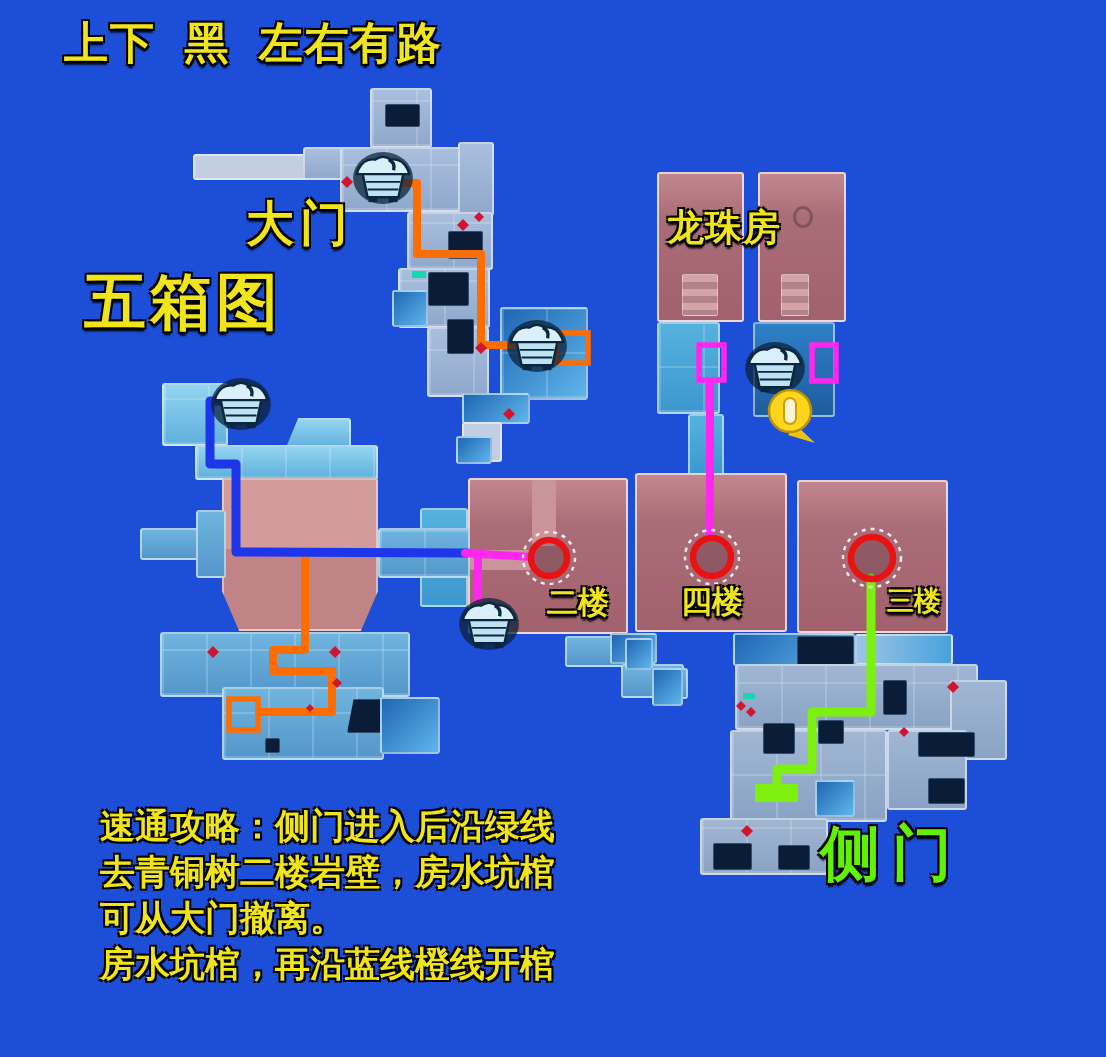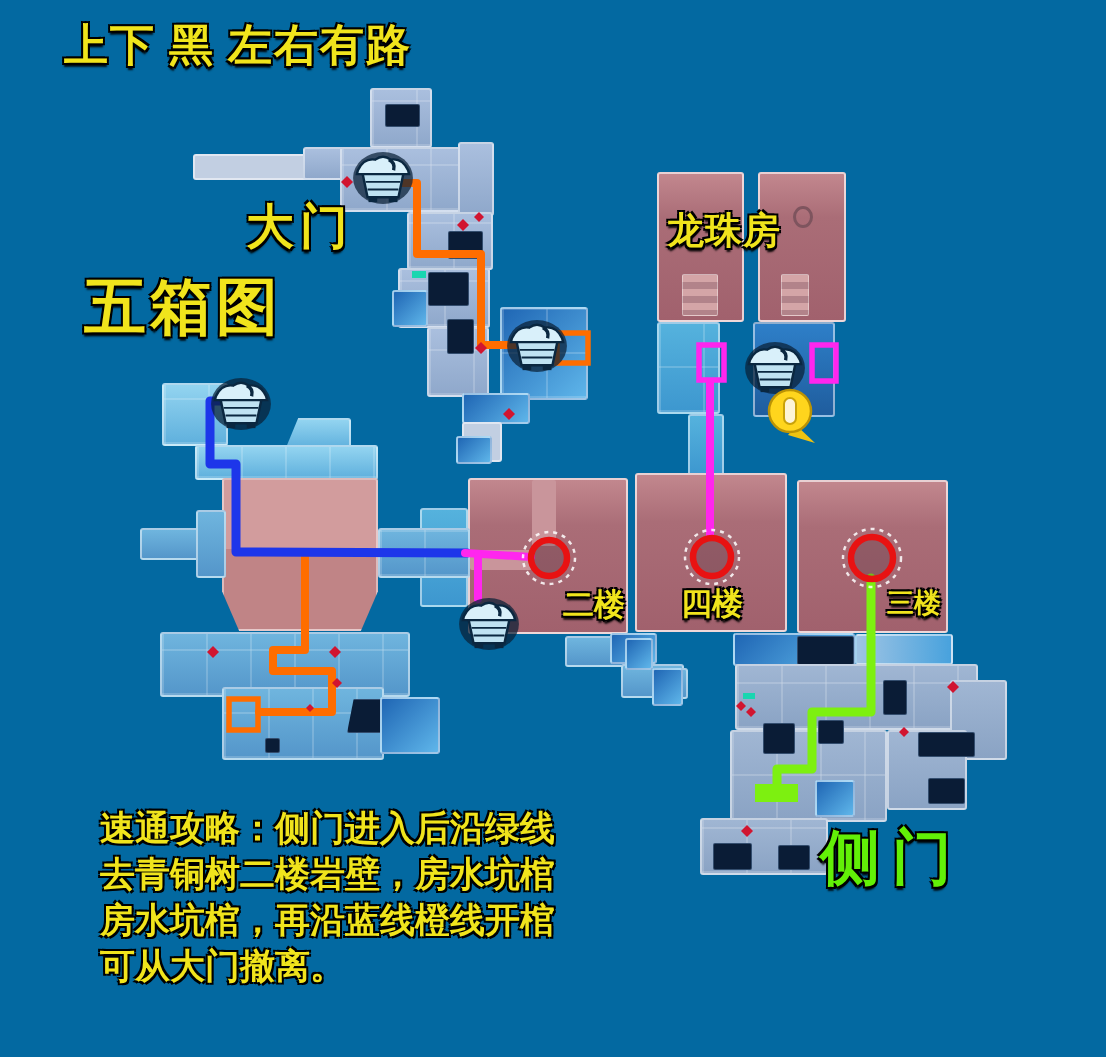--- a/index.html
+++ b/index.html
@@ -1,22 +1,22 @@
 <!DOCTYPE html>
 <html style="--text_yellow: #f0e41c; --text_green: #62f007; --route_orange: #ff6d00; --route_blue: #1d36ea; --route_magenta: #ff26ee; --route_green: #7df010; --marker_red: #e81212; --coin_yellow: #ffd51d;"><head>
 <meta charset="utf-8">
 <style>
   :root{
     --text_yellow:#f0e41c; --text_green:#62f007;
     --route_orange:#ff6d00; --route_blue:#1d36ea; --route_magenta:#ff26ee;
     --route_green:#7df010; --marker_red:#e81212; --coin_yellow:#ffd51d;
   }
   html,body{margin:0;padding:0;background:#000;}
-  #stage{position:relative;width:1106px;height:1057px;background:#0369a1;overflow:hidden;
-         font-family:Liberation Serif, serif;}
+  #stage{position:relative;width:1106px;height:1057px;background:#1d4ed8;overflow:hidden;
+         font-family:Liberation Mono, monospace;}
   
   .rm{position:absolute;box-sizing:border-box;border:2px solid rgba(255,255,255,.5);border-radius:3px;}
   .gb {background:linear-gradient(180deg,#aabfde,#8fa8cb);}
   .gbl{background:#c2cfe2;}
   .gb2{background:linear-gradient(180deg,#a0b6d3,#8aa3c4);}
   .mb {background:linear-gradient(180deg,#6fb5de,#5496ca);}
   .cl {background:linear-gradient(180deg,#93d4f0,#5fb0dd);}
   .bb {background:linear-gradient(135deg,#1f66b4,#5fb6ea);}
   .bb2{background:linear-gradient(90deg,#9fc4e4,#48a2dd);}
   .db {background:linear-gradient(180deg,#2e7fc8,#1f5d9e);}
@@ -187,25 +187,25 @@
       <path d="M0 -6 L6 0 L0 6 L-6 0 Z" transform="translate(747,831)"></path>
     </g>
     <rect x="412" y="271" width="14" height="7" fill="#19d6b0"></rect>
     <rect x="743" y="693" width="12" height="6" fill="#19d6b0"></rect>
   </svg>
 
   <div class="lbl" style="left:64px;top:24px;font-size:44px;letter-spacing:2px;">上下 黑 左右有路</div>
   <div class="lbl" style="left:84px;top:276px;font-size:62px;letter-spacing:4px;">五箱图</div>
   <div class="lbl" style="left:246px;top:203px;font-size:48px;letter-spacing:6px;">大门</div>
   <div class="lbl" style="left:667px;top:212px;font-size:37px;letter-spacing:1px;">龙珠房</div>
-  <div class="lbl" style="left:547px;top:589px;font-size:31px;margin-left:16px;">二楼</div>
+  <div class="lbl" style="left:547px;top:589px;font-size:31px;">二楼</div>
   <div class="lbl" style="left:681px;top:588px;font-size:31px;">四楼</div>
   <div class="lbl" style="left:887px;top:590px;font-size:27px;">三楼</div>
   <div class="lbl green" style="left:820px;top:828px;font-size:60px;letter-spacing:12px;">侧门</div>
 
   <div class="guide">
     <div>速通攻略：侧门进入后沿绿线</div>
     <div>去青铜树二楼岩壁，房水坑棺</div>
+    <div>可从大门撤离。</div>
     <div>房水坑棺，再沿蓝线橙线开棺</div>
-    <div>可从大门撤离。</div>
   </div>
 
 </div>
 
 </body></html>

